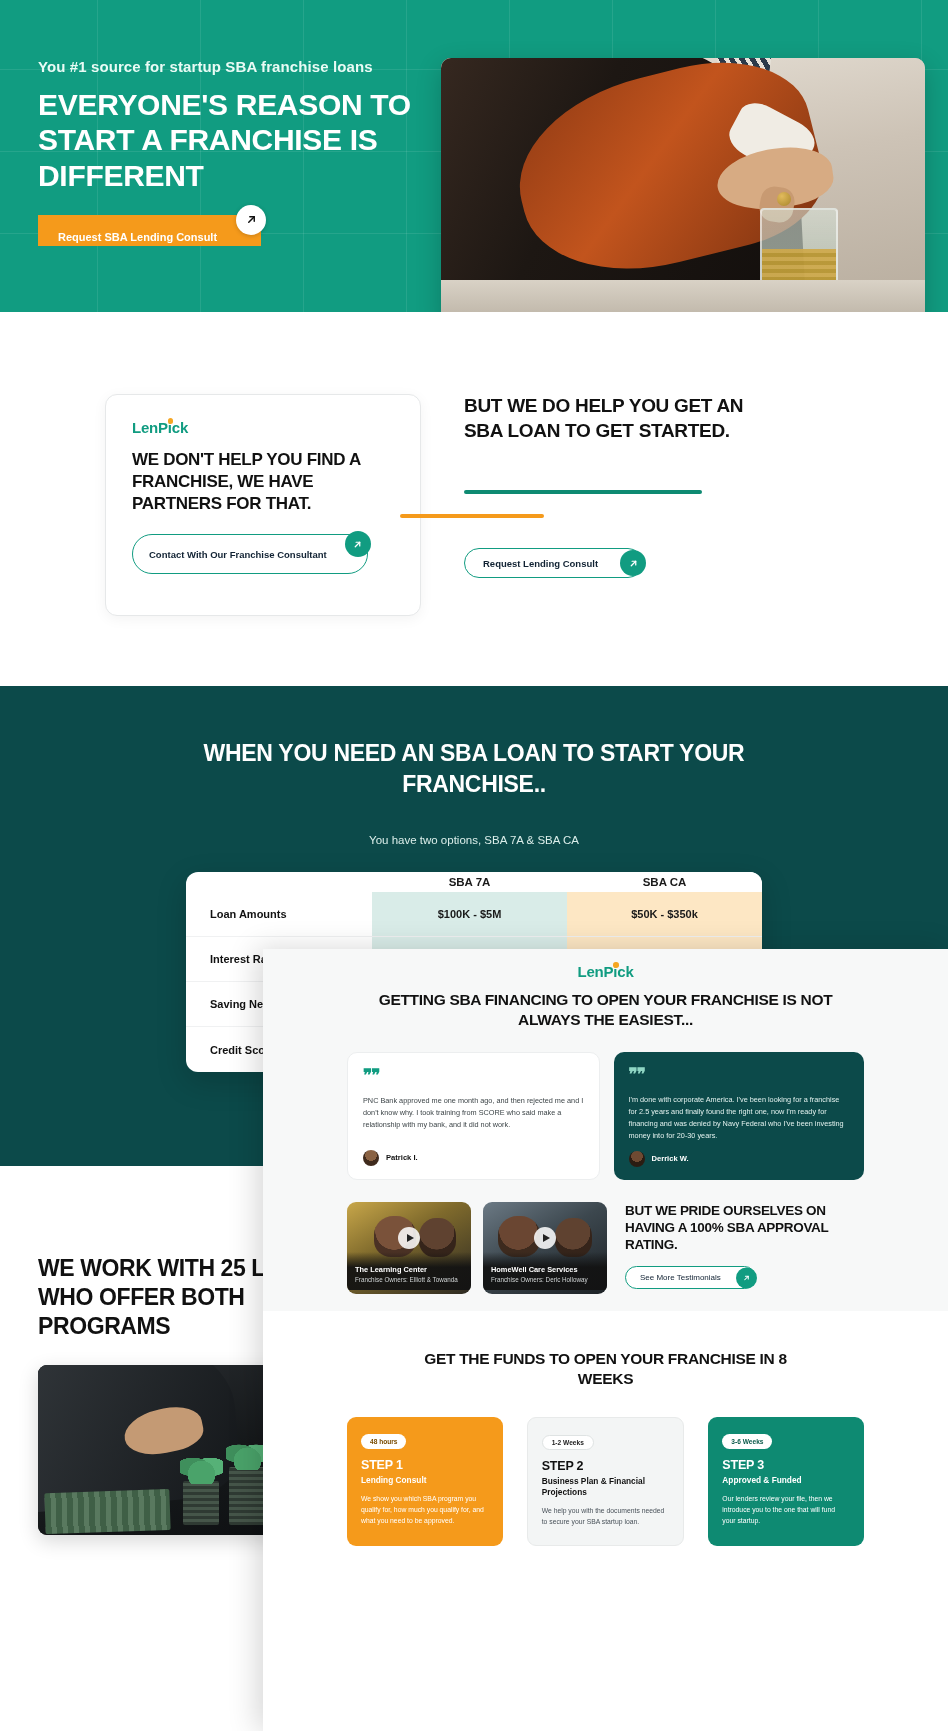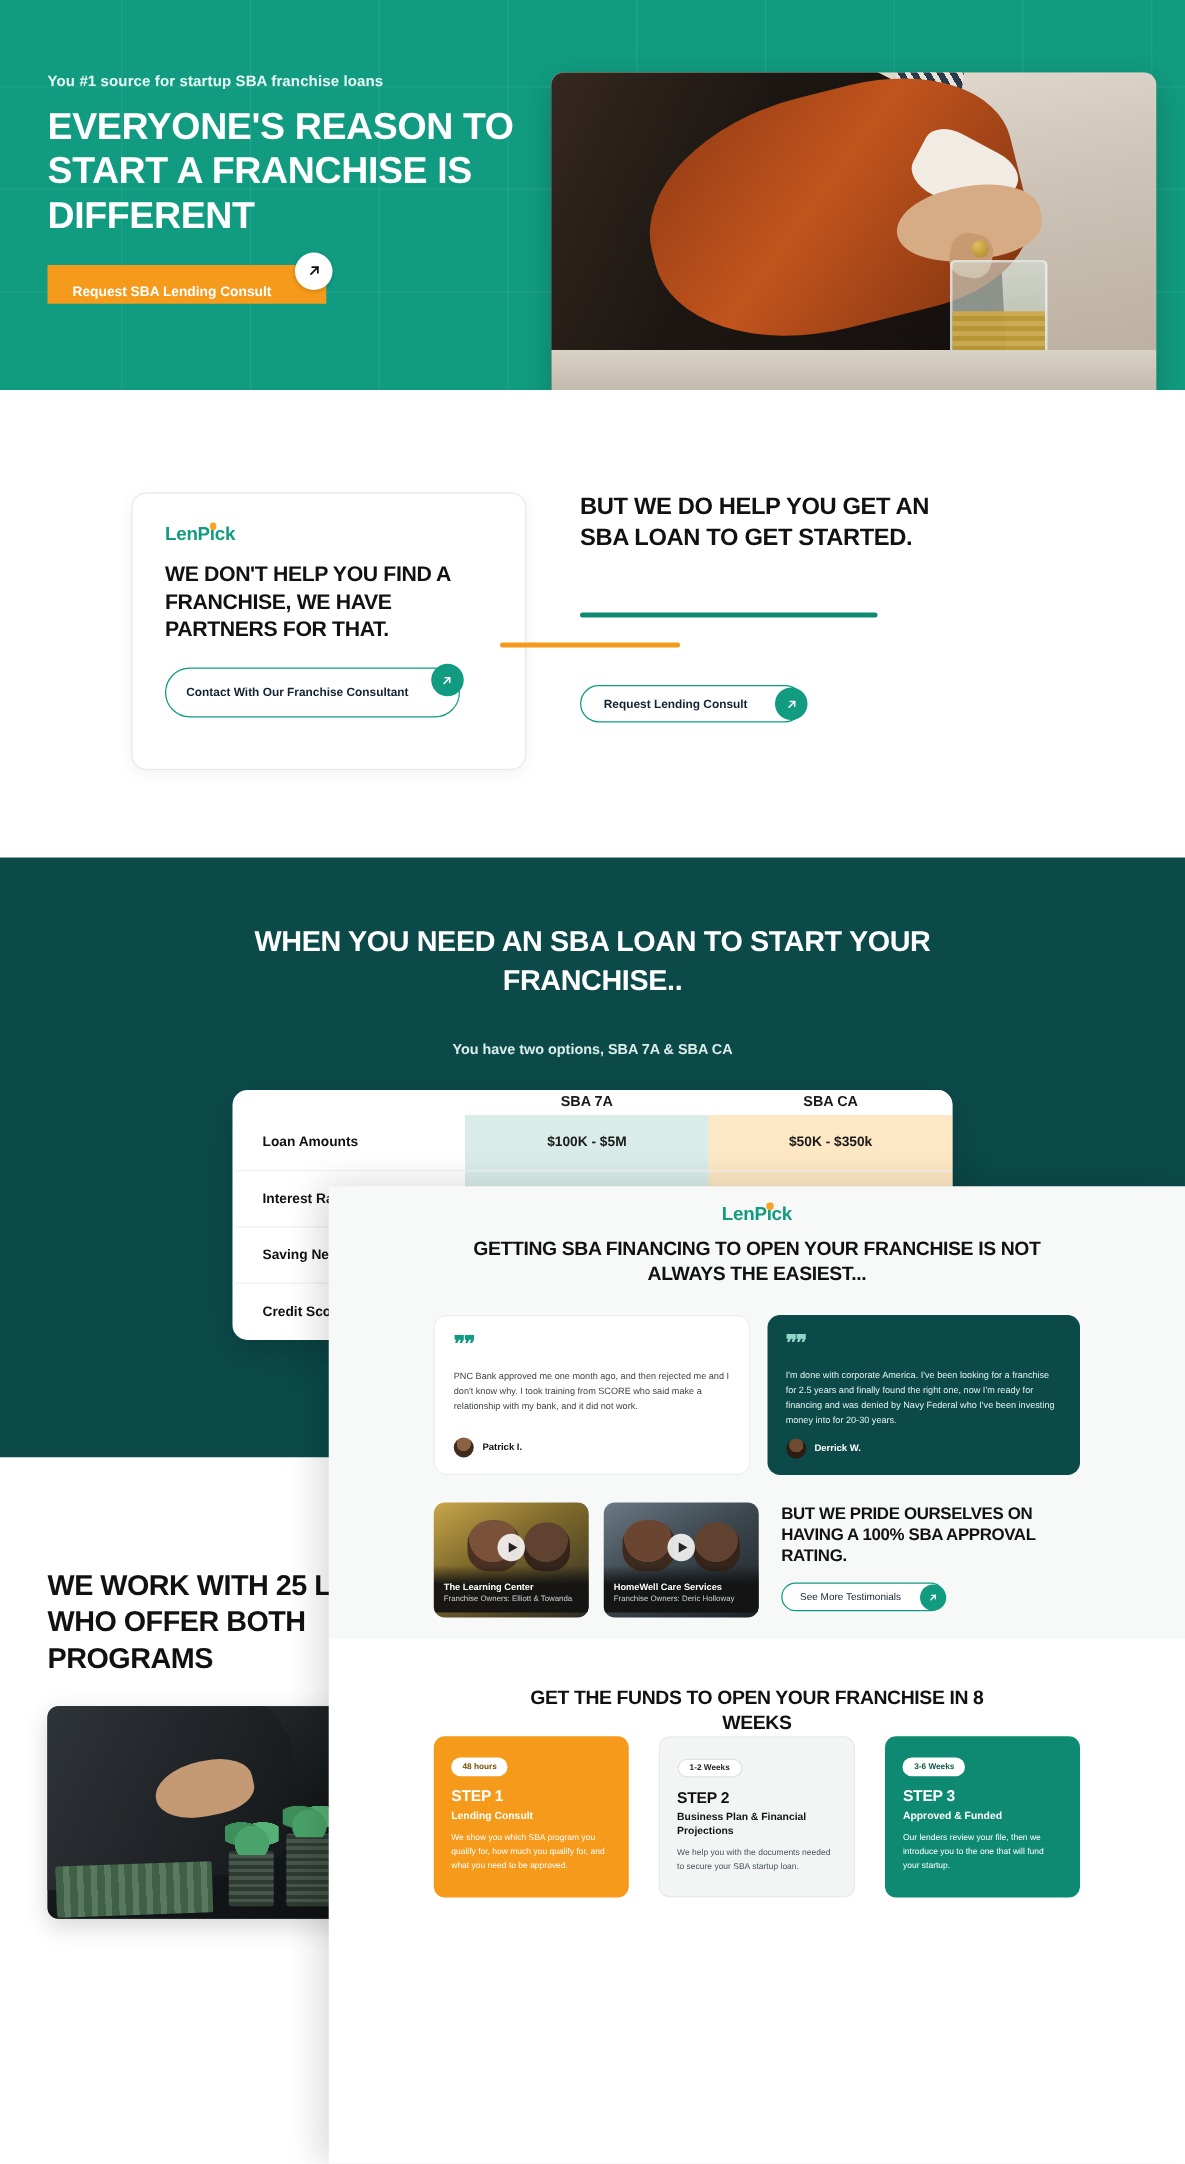--- a/index.html
+++ b/index.html
@@ -11,21 +11,21 @@
   }
 
   
   .hero{position:absolute;left:0;top:0;width:948px;height:312px;background:#119C81;overflow:hidden}
   .hero-grid{position:absolute;inset:0;
     background-image:
       linear-gradient(to right, rgba(255,255,255,.085) 1px, transparent 1px),
       linear-gradient(to bottom, rgba(255,255,255,.085) 1px, transparent 1px);
     background-size:103px 82px;background-position:-6px -13px;}
   .hero-inner{position:absolute;left:38px;top:58px;width:420px}
-  .hero-eyebrow{color:#e9fbf5;font-size:12px;font-weight:600;letter-spacing:.1px}
+  .hero-eyebrow{color:#e9fbf5;font-size:15px;font-weight:600;letter-spacing:.1px}
   .hero-title{margin-top:12px;color:#fff;font-size:30px;line-height:1.18;font-weight:800;letter-spacing:-.3px}
   .pill{display:inline-flex;align-items:center;border-radius:999px;position:relative}
   .hero-cta{margin-top:22px;background:#F59A1B;height:31px;padding:12px 44px 0 20px;color:#fff;font-size:11px;font-weight:600;border:none;cursor:pointer}
   .cta-arrow{position:absolute;right:-5px;top:50%;transform:translateY(-50%);
     width:30px;height:30px;border-radius:50%;background:#fff;display:flex;align-items:center;justify-content:center;
     box-shadow:0 1px 4px rgba(0,0,0,.18)}
   .cta-arrow svg{width:11px;height:11px}
   .hero-photo{position:absolute;left:441px;top:58px;width:484px;height:268px;border-radius:10px;overflow:hidden;
     box-shadow:0 8px 26px rgba(0,0,0,.20);background:#cfc6ba}
   .hp-bg{position:absolute;inset:0;background:linear-gradient(170deg,#e8e2d8 0%,#cdc3b6 45%,#b6ab9c 100%)}
@@ -67,21 +67,21 @@
   .rule-green{position:absolute;left:464px;top:178px;width:238px;height:4px;background:#0E8A72;border-radius:2px}
   .rule-orange{position:absolute;left:400px;top:202px;width:144px;height:4px;background:#F59A1B;border-radius:2px}
   .sec2-btn-wrap{position:absolute;left:464px;top:236px}
   .sec2-btn{height:30px;border:1.3px solid #119C81;background:#fff;border-radius:999px;padding:0 44px 0 18px;
     font-size:9.5px;font-weight:600;color:#123;cursor:pointer;display:inline-flex;align-items:center}
 
   
   .sec3{position:absolute;left:0;top:686px;width:948px;height:480px;background:#0C4A4A}
   .sec3-h{position:absolute;left:0;top:52px;width:100%;text-align:center;color:#fff;font-size:23px;
     line-height:1.33;font-weight:800;letter-spacing:-.3px;padding:0 150px}
-  .sec3-sub{position:absolute;left:0;top:148px;width:100%;text-align:center;color:#dbeeea;font-size:11.5px;font-weight:700}
+  .sec3-sub{position:absolute;left:0;top:148px;width:100%;text-align:center;color:#dbeeea;font-size:11.5px;font-weight:400}
   .table-card{position:absolute;left:186px;top:186px;width:576px;background:#fff;border-radius:12px;overflow:hidden;
     box-shadow:0 10px 30px rgba(0,0,0,.18)}
   .t-row{display:flex;height:45px;align-items:stretch;border-bottom:1px solid #f0f1f2}
   .t-row:last-child{border-bottom:none}
   .t-head{height:20px;border-bottom:none}
   .t-label{flex:0 0 186px;display:flex;align-items:center;padding-left:24px;font-size:11px;font-weight:700;color:#111}
   .t-c1,.t-c2{flex:1;display:flex;align-items:center;justify-content:center;font-size:11px;font-weight:600;color:#1a1a1a}
   .t-head .t-c1,.t-head .t-c2{font-size:11.5px;font-weight:700;background:transparent}
   .t-c1{background:#d9ece8}
   .t-c2{background:#fde7c4}
@@ -130,21 +130,21 @@
   .vid-right{flex:1;padding-left:6px}
   .vr-h{font-size:13.5px;line-height:1.28;font-weight:800;letter-spacing:-.3px;color:#111}
   .vr-btn{margin-top:13px;height:23px;border:1.2px solid #119C81;background:#fff;border-radius:999px;
     padding:0 34px 0 14px;font-size:8px;font-weight:400;color:#123;cursor:pointer;display:inline-flex;align-items:center;position:relative}
   .vr-arrow{position:absolute;right:-2px;top:50%;transform:translateY(-50%);width:21px;height:21px;border-radius:50%;
     background:#119C81;display:flex;align-items:center;justify-content:center}
   .vr-arrow svg{width:7px;height:7px}
 
   .steps-sec{position:absolute;left:0;bottom:0;width:100%;background:#fff;padding:38px 84px 0;height:420px}
   .steps-h{text-align:center;font-size:15.5px;line-height:1.3;font-weight:800;letter-spacing:-.3px;color:#111;padding:0 60px}
-  .steps{display:flex;gap:24px;}
+  .steps{display:flex;gap:24px;margin-top:28px}
   .step{flex:1;border-radius:9px;padding:13px 14px 17px;min-height:110px}
   .s1{background:#F59A1B}
   .s2{background:#f3f5f5;border:1px solid #e8eaea}
   .s3{background:#0E8A72}
   .s-badge{display:inline-flex;align-items:center;height:15px;padding:0 9px;border-radius:999px;font-size:6.6px;font-weight:700}
   .s1 .s-badge{background:#fff;color:#7a4c00}
   .s2 .s-badge{background:#fff;color:#222;border:1px solid #dfe3e3}
   .s3 .s-badge{background:#fff;color:#0a5a4a}
   .s-n{margin-top:9px;font-size:12.5px;font-weight:800;letter-spacing:-.2px}
   .s-t{margin-top:3px;font-size:8.3px;font-weight:700;line-height:1.3}

